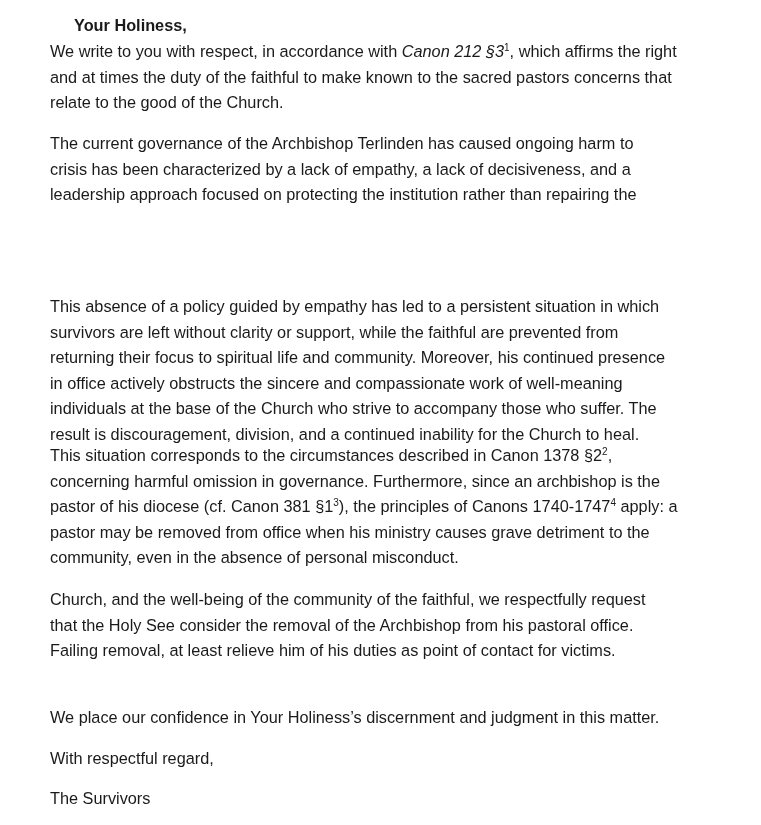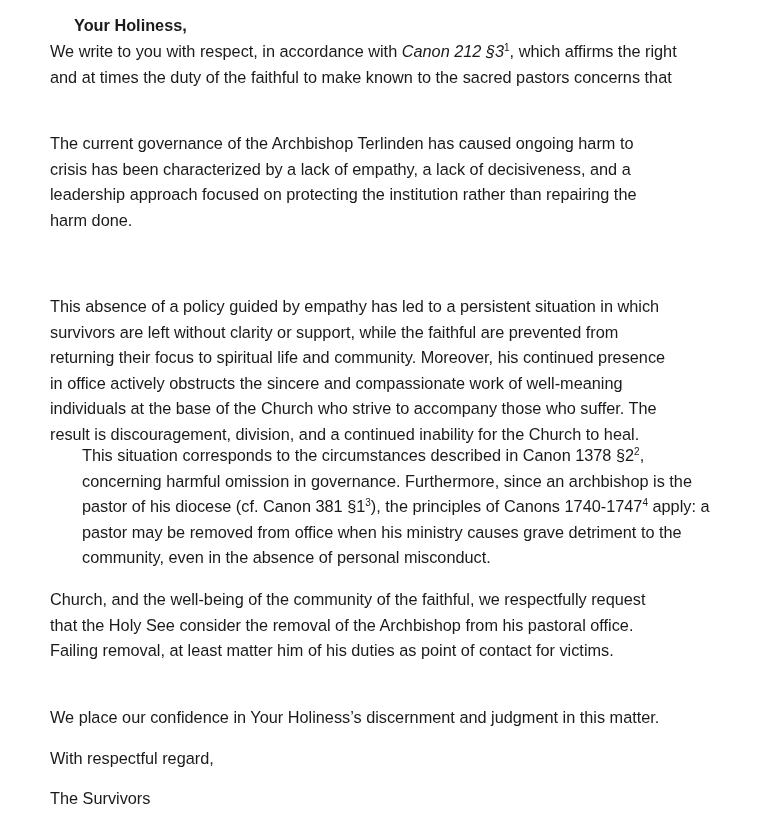--- a/index.html
+++ b/index.html
@@ -46,46 +46,46 @@
     }
   </style>
 </head>
 <body>
 
 <div class="letter">
   <p class="salutation">Your Holiness,</p>
   <p class="para" style="top:39px;">
       <span class="line">We write to you with respect, in accordance with <em>Canon 212 §3</em><sup>1</sup>, which affirms the right</span>
       <span class="line">and at times the duty of the faithful to make known to the sacred pastors concerns that</span>
+      <span class="line">relate to the good of the Church.</span>
     </p>
   <p class="para" style="top:131px;">
       <span class="line">The current governance of the Archbishop Terlinden has caused ongoing harm to</span>
       <span class="line">crisis has been characterized by a lack of empathy, a lack of decisiveness, and a</span>
       <span class="line">leadership approach focused on protecting the institution rather than repairing the</span>
-      <span class="line">harm done.</span>
     </p>
   <p class="para" style="top:274px;margin-top:20px;">
       <span class="line">This absence of a policy guided by empathy has led to a persistent situation in which</span>
       <span class="line">survivors are left without clarity or support, while the faithful are prevented from</span>
       <span class="line">returning their focus to spiritual life and community. Moreover, his continued presence</span>
       <span class="line">in office actively obstructs the sincere and compassionate work of well-meaning</span>
       <span class="line">individuals at the base of the Church who strive to accompany those who suffer. The</span>
       <span class="line">result is discouragement, division, and a continued inability for the Church to heal.</span>
     </p>
-  <p class="para" style="top:443px;margin-left:32px;">
+  <p class="para" style="top:443px;">
       <span class="line">This situation corresponds to the circumstances described in Canon 1378 §2<sup>2</sup>,</span>
       <span class="line">concerning harmful omission in governance. Furthermore, since an archbishop is the</span>
       <span class="line">pastor of his diocese (cf. Canon 381 §1<sup>3</sup>), the principles of Canons 1740-1747<sup>4</sup> apply: a</span>
       <span class="line">pastor may be removed from office when his ministry causes grave detriment to the</span>
       <span class="line">community, even in the absence of personal misconduct.</span>
     </p>
   <p class="para" style="top:587px;">
       <span class="line">Church, and the well-being of the community of the faithful, we respectfully request</span>
       <span class="line">that the Holy See consider the removal of the Archbishop from his pastoral office.</span>
-      <span class="line">Failing removal, at least matter him of his duties as point of contact for victims.</span>
+      <span class="line">Failing removal, at least relieve him of his duties as point of contact for victims.</span>
     </p>
   <p class="para" style="top:705px;">
       <span class="line">We place our confidence in Your Holiness’s discernment and judgment in this matter.</span>
     </p>
   <p class="para" style="top:746px;">
       <span class="line">With respectful regard,</span>
     </p>
   <p class="para" style="top:786px;">
       <span class="line">The Survivors</span>
     </p>

